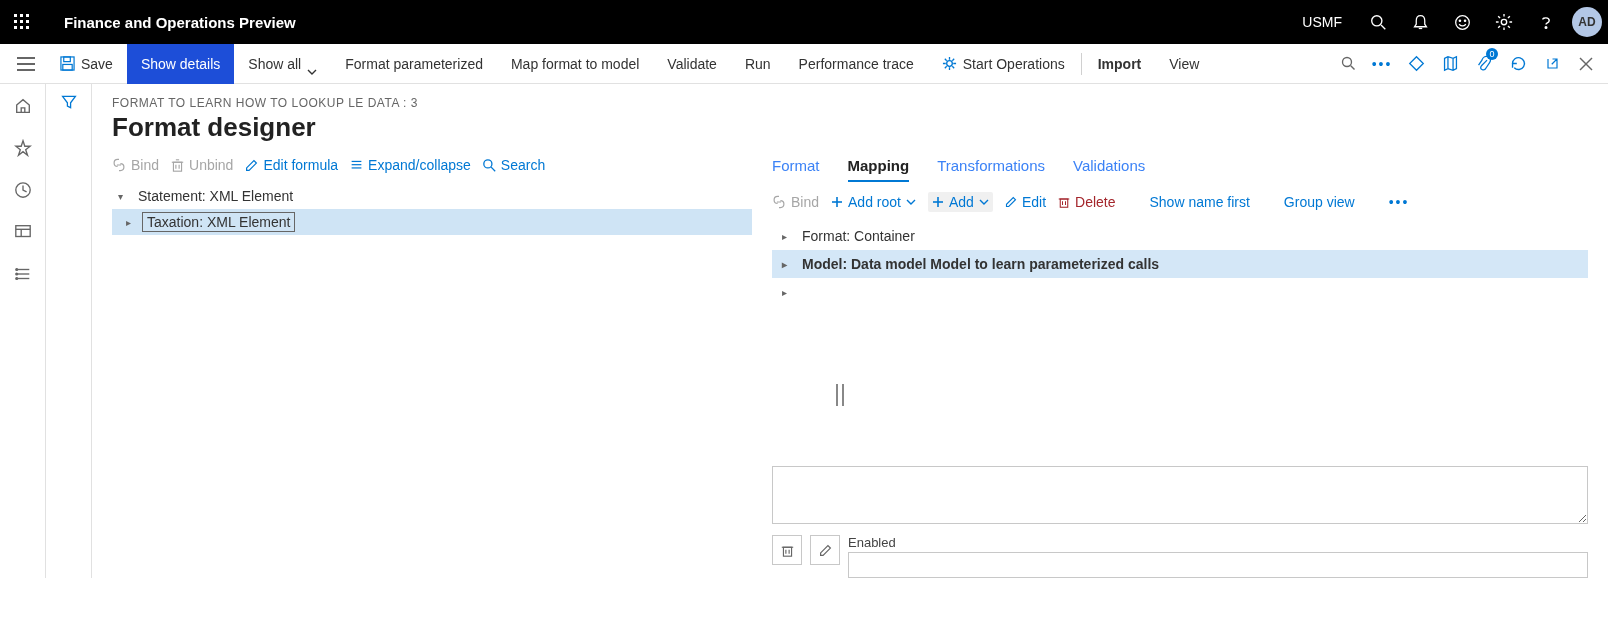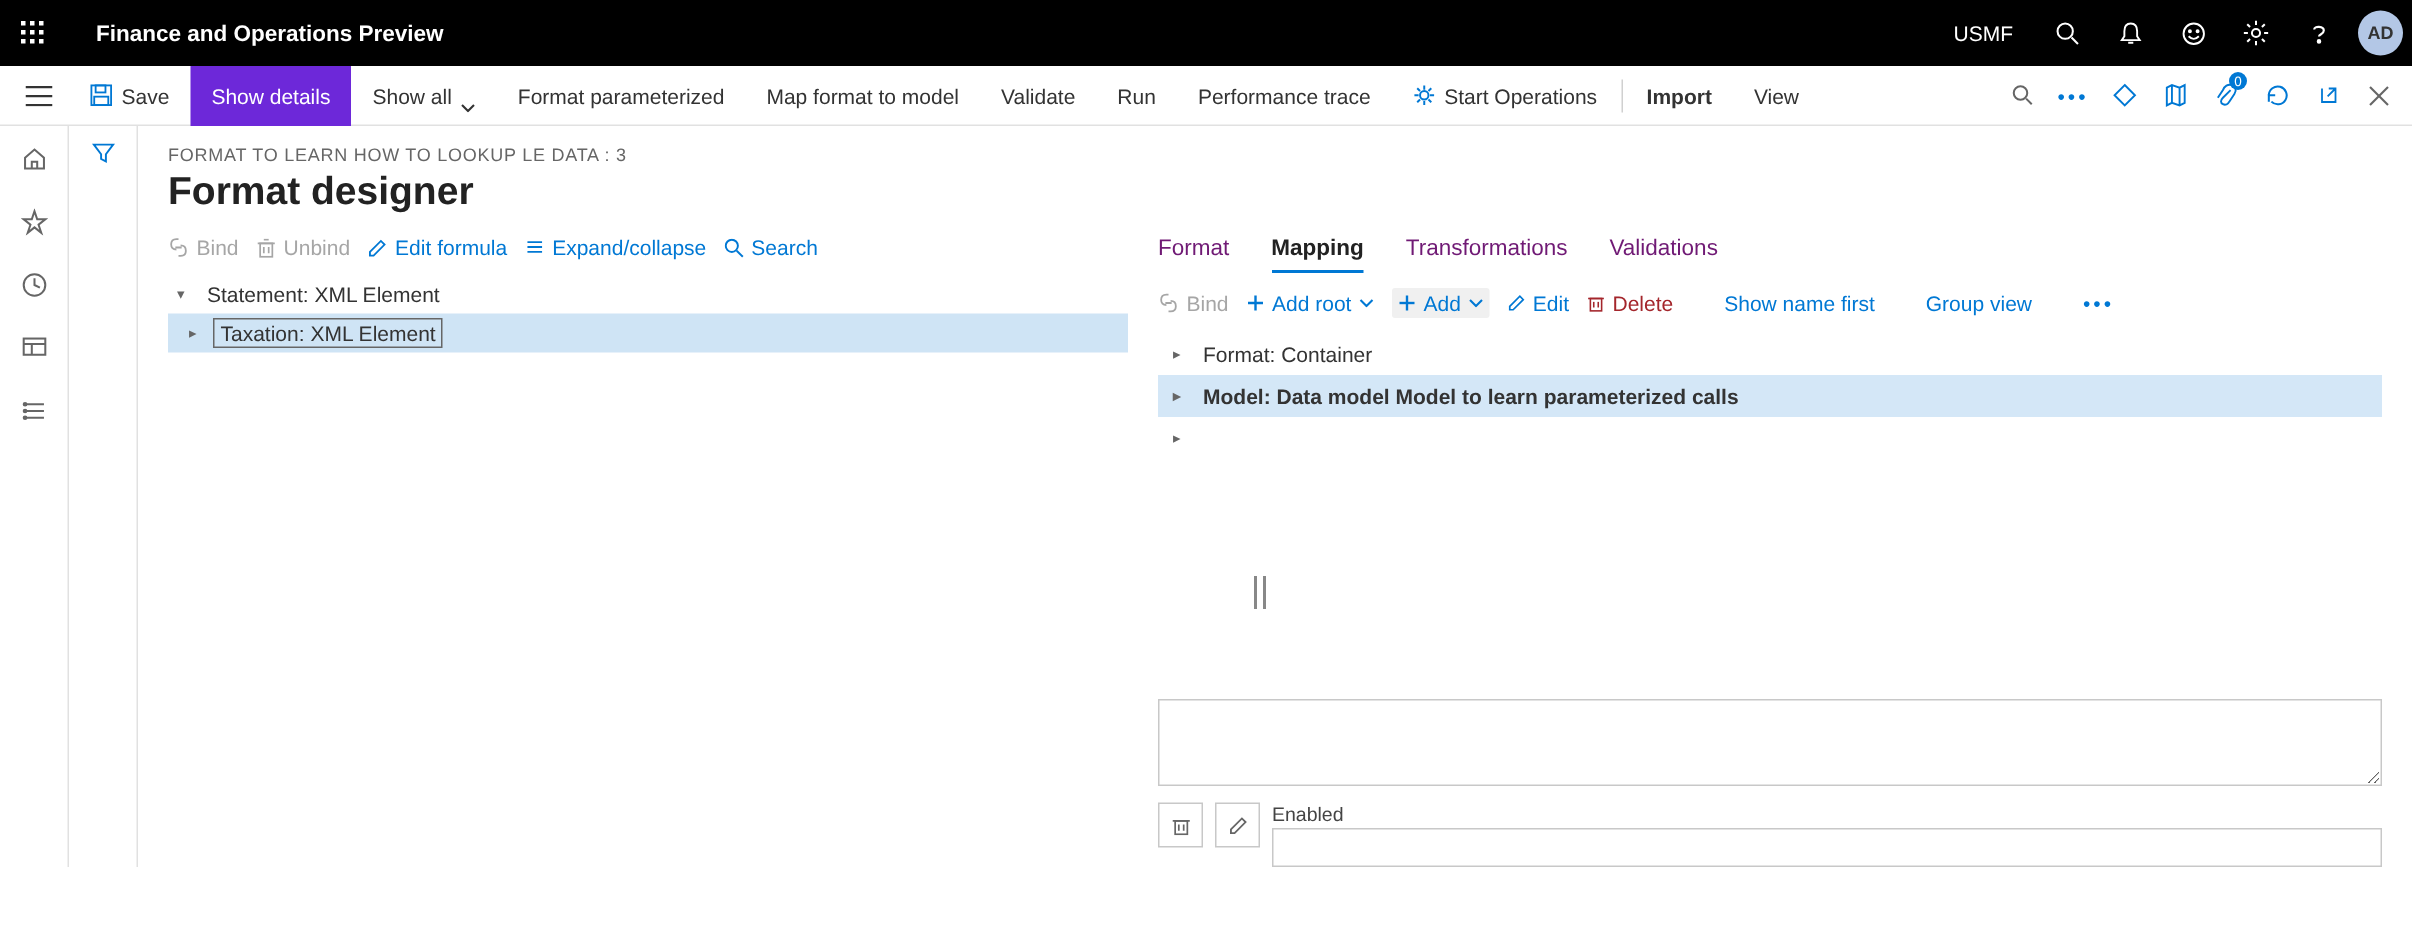--- a/index.html
+++ b/index.html
@@ -12,21 +12,21 @@
   .topbar .spacer { flex: 1; }
   .topbar .right { display: flex; align-items: center; gap: 2px; }
   .topbar .right .co { padding: 0 14px; font-size: 14px; }
   .topbar .right .ic { width: 40px; height: 44px; display: flex; align-items: center; justify-content: center; cursor: pointer; }
   .topbar .avatar { width: 30px; height: 30px; border-radius: 50%; background: #b3c7e6; color: #333; display: flex; align-items: center; justify-content: center; font-size: 12px; font-weight:600; margin: 0 6px 0 4px; }
   
   
   .cmdbar { height: 40px; border-bottom: 1px solid #e1e1e1; display: flex; align-items: center; padding-left: 6px;}
   .cmdbar .hb { width: 40px; display:flex; align-items:center; justify-content:center; cursor:pointer;}
   .cmdbar .btn { height: 40px; display:inline-flex; align-items:center; padding: 0 14px; cursor:pointer; font-size:14px; color:#333; gap:6px;}
-  .cmdbar .btn.primary { background:#6d28d9; color:#fff; }
+  .cmdbar .btn.primary { background:#1d4ed8; color:#fff; }
   .cmdbar .btn .ico { color:#0078d4; }
   .cmdbar .sep { width:1px; height:22px; background:#d0d0d0; margin:0 2px;}
   .cmdbar .sprk { color:#0078d4; }
   .cmdbar .right { margin-left:auto; display:flex; align-items:center; gap:2px; padding-right:6px;}
   .cmdbar .right .ic { width:32px; height:40px; display:flex; align-items:center; justify-content:center; cursor:pointer; color:#666;}
   .cmdbar .right .ic.blue { color:#0078d4; }
   .cmdbar .right .badge { position:relative;}
   .cmdbar .right .badge .b { position:absolute; top:4px; right:2px; background:#0078d4; color:#fff; border-radius:50%; font-size:9px; width:12px; height:12px; display:flex; align-items:center; justify-content:center;}
   
   
@@ -55,21 +55,21 @@
   .tree { font-size:14px; }
   .treerow { display:flex; align-items:center; height:26px; padding-left:6px;}
   .treerow .tog { width:16px; color:#666; cursor:pointer; font-size:10px; }
   .treerow.sel { background:#cfe4f5; }
   .treerow .lbl { padding:1px 4px;}
   .treerow .lbl.boxed { border:1px solid #666; }
   .treerow.indent1 { padding-left:14px;}
   
   
   .tabs { display:flex; gap:28px; font-size:15px; margin-bottom:10px;}
-  .tabs .tab { cursor:pointer; color:#701a75; padding-bottom:6px; border-bottom:2px solid transparent;}
+  .tabs .tab { cursor:pointer; color:#3b82f6; padding-bottom:6px; border-bottom:2px solid transparent;}
   .tabs .tab.active { color:#222; font-weight:600; border-bottom-color:#0078d4;}
   
   .rtree { font-size:14px;}
   .rtree .row { display:flex; align-items:center; height:28px; padding-left:10px;}
   .rtree .row .tog { width:20px; font-size:10px; color:#666; cursor:pointer;}
   .rtree .row.sel { background:#d4e7f7; font-weight:600;}
   
   
   .bottompanel { margin-top:160px;}
   .bigtext { width:100%; height:58px; border:1px solid #c8c8c8; background:#fff; margin-bottom:8px;}

